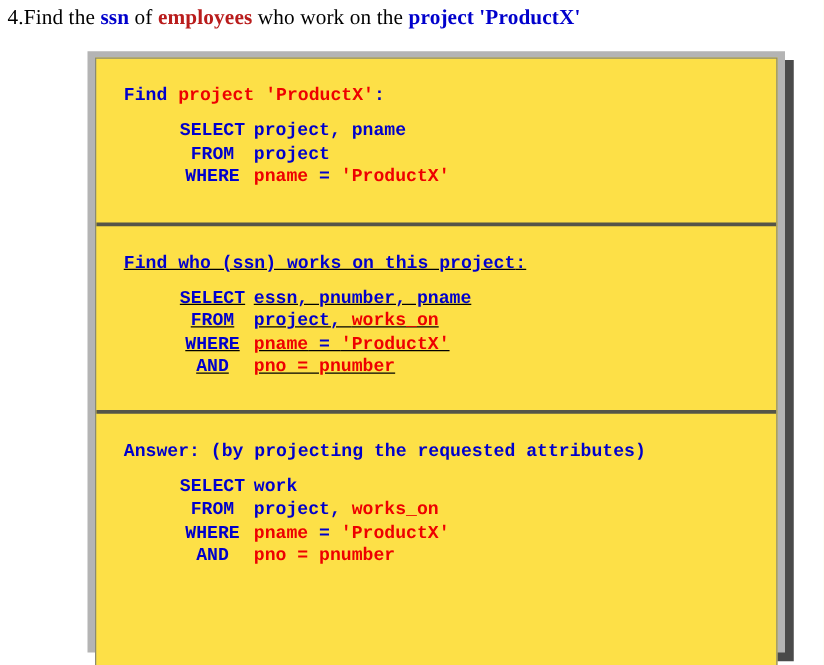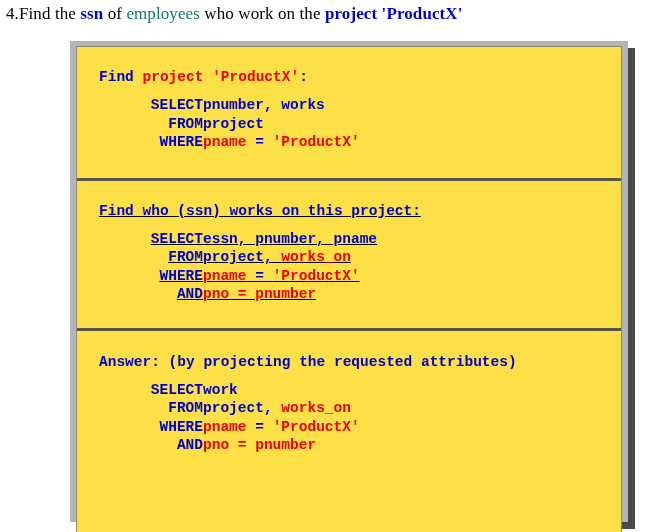--- a/index.html
+++ b/index.html
@@ -19,21 +19,21 @@
   .question {
     font-family: "Liberation Serif", "DejaVu Serif", serif;
     font-size: 17px;
     color: #000000;
     padding: 4px 0 0 6px;
     white-space: nowrap;
     letter-spacing: 0.1px;
   }
   .q-num { color: #000000; }
   .kw-blue { color: #0000cc; font-weight: bold; margin-top: 37px; }
-  .kw-red  { color: #0f766e; font-weight: normal; }
+  .kw-red  { color: #b91c1c; font-weight: bold; }
 
   
   .panel-wrap {
     position: absolute;
     left: 70px;
     top: 41px;
     width: 558px;
     height: 481px;
   }
   
@@ -97,21 +97,21 @@
     font-weight: bold;
   }
   table.sql td {
     padding: 0;
     line-height: 18.5px;
     white-space: pre;
     vertical-align: top;
   }
   td.kw {
     color: #0000cc;
-    text-align: right;
+    text-align: center;
     padding-right: 14px;
     width: 66px;
   }
   td.val { color: #0000cc; }
   td.val .red  { color: #ee0000; }
   td.val .blue { color: #0000cc; }
 
   .sec-pad-1 { padding-top: 21px; padding-bottom: 26px; }
   .sec-pad-2 { padding-top: 21px; padding-bottom: 24px; text-decoration: underline; }
   .sec-pad-3 { padding-top: 22px; padding-bottom: 20px; }
@@ -127,21 +127,21 @@
   <div class="panel-shadow"></div>
   <div class="panel-bevel"></div>
   <div class="panel-inner">
 
     <div class="section sec-pad-1">
       <div class="sec-head"><span class="blue">Find </span><span class="red">project 'ProductX'</span><span class="blue">:</span></div>
       <table class="sql">
         <tbody>
             <tr>
           <td class="kw">SELECT</td>
-          <td class="val"><span class="blue">pnumber, works</span></td>
+          <td class="val"><span class="blue">project, pname</span></td>
         </tr>
         <tr>
           <td class="kw">FROM</td>
           <td class="val"><span class="blue">project</span></td>
         </tr>
         <tr>
           <td class="kw">WHERE</td>
           <td class="val"><span class="red">pname</span><span class="blue"> = </span><span class="red">'ProductX'</span></td>
         </tr>
       </tbody>

